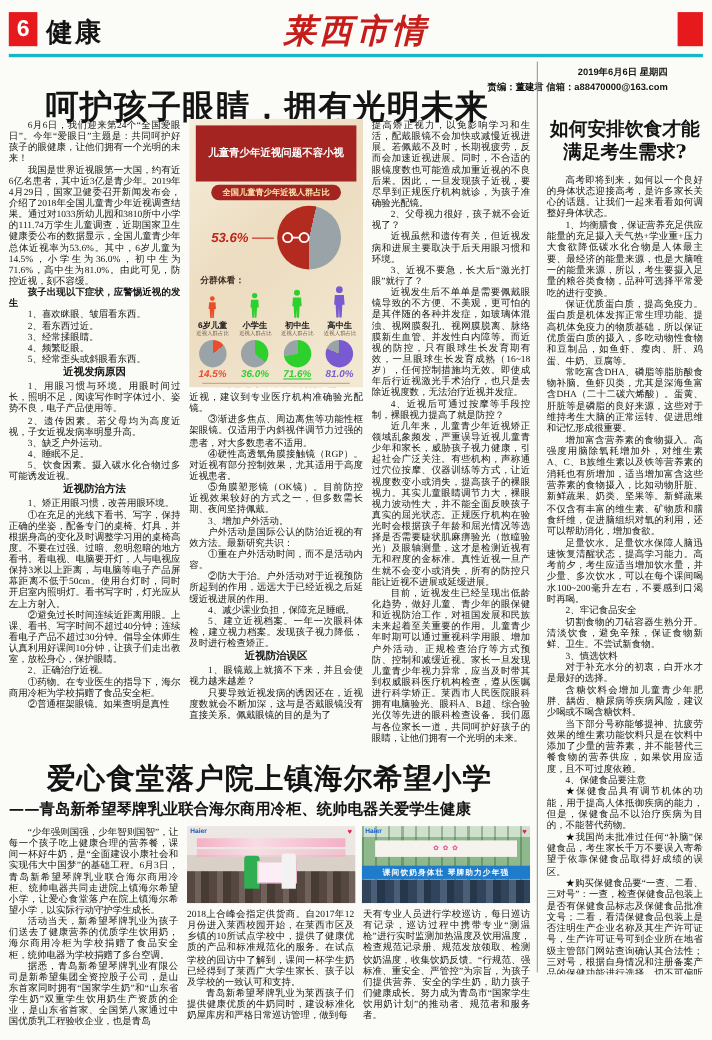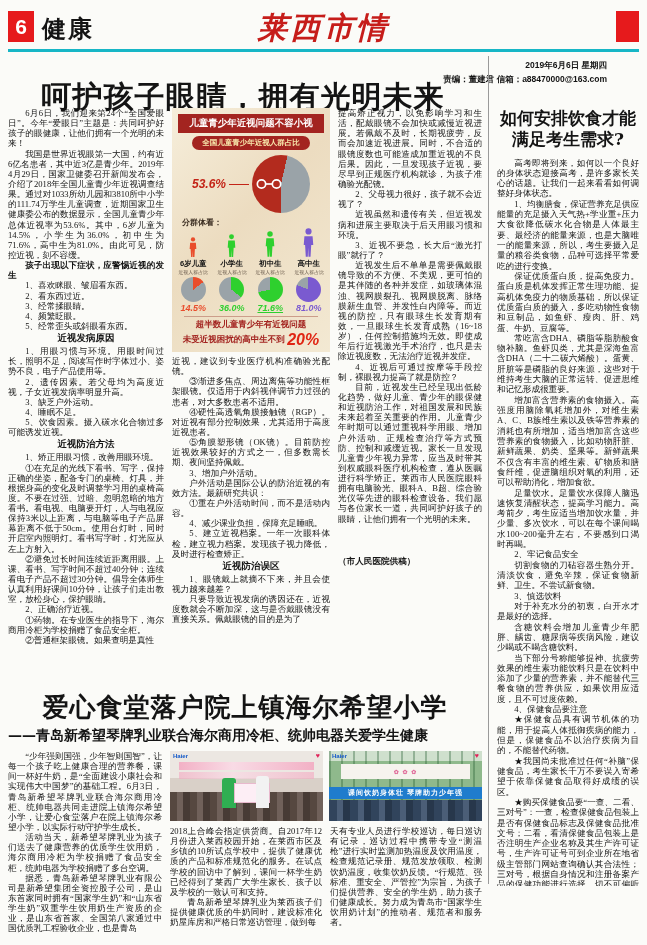--- a/index.html
+++ b/index.html
@@ -28,21 +28,21 @@
   p{margin:0;text-indent:2em;text-align:justify;}
   p.head{font:700 9.5px "Liberation Sans",sans-serif;text-align:center;text-indent:0;margin:1px 0;}
   p.bold{font-weight:700;}
   p.attr{text-align:left;font-weight:700;text-indent:0;margin-top:32px;}
   p.noind{text-indent:0;}
   .vdivider{position:absolute;left:488px;top:56px;width:1px;height:828px;background:#9a9a9a;}
   
   .infographic{height:244px;margin-bottom:4px;overflow:hidden;position:relative;
     background:linear-gradient(135deg,#f6eedb 0%,#ecdcc0 45%,#f3e9d3 100%);}
   .ig-header{margin:6px 6px 3px;background:#a32420;color:#fff;text-align:center;
-    font:700 9.5px "Liberation Sans",sans-serif;padding:3px 0;}
+    font:700 9.5px "Liberation Sans",sans-serif;padding:19px 0;}
   .ig-badge{margin:2px auto;width:fit-content;background:#a32420;color:#f7e7ab;border-radius:9px;
     font:700 7.5px "Liberation Sans",sans-serif;padding:2px 10px;}
   .ig-pie-row{display:flex;align-items:center;justify-content:center;gap:3px;height:64px;}
   .ig-main-label{color:#c32417;font:900 italic 12px "Liberation Sans",sans-serif;}
   .leader{width:20px;height:1px;background:#c32417;}
   .ig-main-pie{width:58px;height:58px;border-radius:50%;position:relative;flex:0 0 auto;}
   .glasses{position:absolute;left:2px;top:23px;width:30px;height:12px;}
   .ig-group-intro{margin:1px 0 0 10px;font:700 8px "Liberation Sans",sans-serif;color:#3a2c20;}
   .ig-groups{display:flex;padding:0 2px;}
   .ig-group{width:25%;text-align:center;}
@@ -210,35 +210,37 @@
     </div>
   </div>
   <div>
       <p class="noind">近视，建议到专业医疗机构准确验光配镜。</p>
       <p>③渐进多焦点、周边离焦等功能性框架眼镜。仅适用于内斜视伴调节力过强的患者，对大多数患者不适用。</p>
       <p>④硬性高透氧角膜接触镜（RGP）。对近视有部分控制效果，尤其适用于高度近视患者。</p>
       <p>⑤角膜塑形镜（OK镜）。目前防控近视效果较好的方式之一，但多数需长期、夜间坚持佩戴。</p>
       <p>3、增加户外活动。</p>
       <p>户外活动是国际公认的防治近视的有效方法。最新研究共识：</p>
       <p>①重在户外活动时间，而不是活动内容。</p>
+      <p>②防大于治。户外活动对于近视预防所起到的作用，远远大于已经近视之后延缓近视进展的作用。</p>
       <p>4、减少课业负担，保障充足睡眠。</p>
       <p>5、建立近视档案。一年一次眼科体检，建立视力档案。发现孩子视力降低，及时进行检查矫正。</p>
       <p class="head">近视防治误区</p>
       <p>1、眼镜戴上就摘不下来，并且会使视力越来越差？</p>
       <p>只要导致近视发病的诱因还在，近视度数就会不断加深，这与是否戴眼镜没有直接关系。佩戴眼镜的目的是为了</p>
     </div>
 </div>
 
 <div class="col col-3">
     <p class="noind">提高矫正视力，以免影响学习和生活，配戴眼镜不会加快或减慢近视进展。若佩戴不及时，长期视疲劳，反而会加速近视进展。同时，不合适的眼镜度数也可能造成加重近视的不良后果。因此，一旦发现孩子近视，要尽早到正规医疗机构就诊，为孩子准确验光配镜。</p>
     <p>2、父母视力很好，孩子就不会近视了？</p>
     <p>近视虽然和遗传有关，但近视发病和进展主要取决于后天用眼习惯和环境。</p>
     <p>3、近视不要急，长大后“激光打眼”就行了？</p>
     <p>近视发生后不单单是需要佩戴眼镜导致的不方便、不美观，更可怕的是其伴随的各种并发症，如玻璃体混浊、视网膜裂孔、视网膜脱离、脉络膜新生血管、并发性白内障等。而近视的防控，只有眼球生长发育期有效，一旦眼球生长发育成熟（16~18岁），任何控制措施均无效。即使成年后行近视激光手术治疗，也只是去除近视度数，无法治疗近视并发症。</p>
     <p>4、近视后可通过按摩等手段控制，裸眼视力提高了就是防控？</p>
+    <p>近几年来，儿童青少年近视矫正领域乱象频发，严重误导近视儿童青少年和家长，威胁孩子视力健康，引起社会广泛关注。有些机构，声称通过穴位按摩、仪器训练等方式，让近视度数变小或消失，提高孩子的裸眼视力。其实儿童眼睛调节力大，裸眼视力波动性大，并不能全面反映孩子真实的屈光状态。正规医疗机构在验光时会根据孩子年龄和屈光情况等选择是否需要睫状肌麻痹验光（散瞳验光）及眼轴测量，这才是检测近视有无和程度的金标准。真性近视一旦产生就不会变小或消失，所有的防控只能让近视不进展或延缓进展。</p>
     <p>目前，近视发生已经呈现出低龄化趋势，做好儿童、青少年的眼保健和近视防治工作，对祖国发展和民族未来起着至关重要的作用。儿童青少年时期可以通过重视科学用眼、增加户外活动、正规检查治疗等方式预防、控制和减缓近视。家长一旦发现儿童青少年视力异常，应当及时带其到权威眼科医疗机构检查，遵从医嘱进行科学矫正。莱西市人民医院眼科拥有电脑验光、眼科A、B超、综合验光仪等先进的眼科检查设备。我们愿与各位家长一道，共同呵护好孩子的眼睛，让他们拥有一个光明的未来。</p>
     <p class="attr">（市人民医院供稿）</p>
   </div>
 
 <div class="vdivider"></div>
 
 <div class="right-article">
   <div class="right-title">
     <div>如何安排饮食才能</div>
     <div>满足考生需求?</div>

